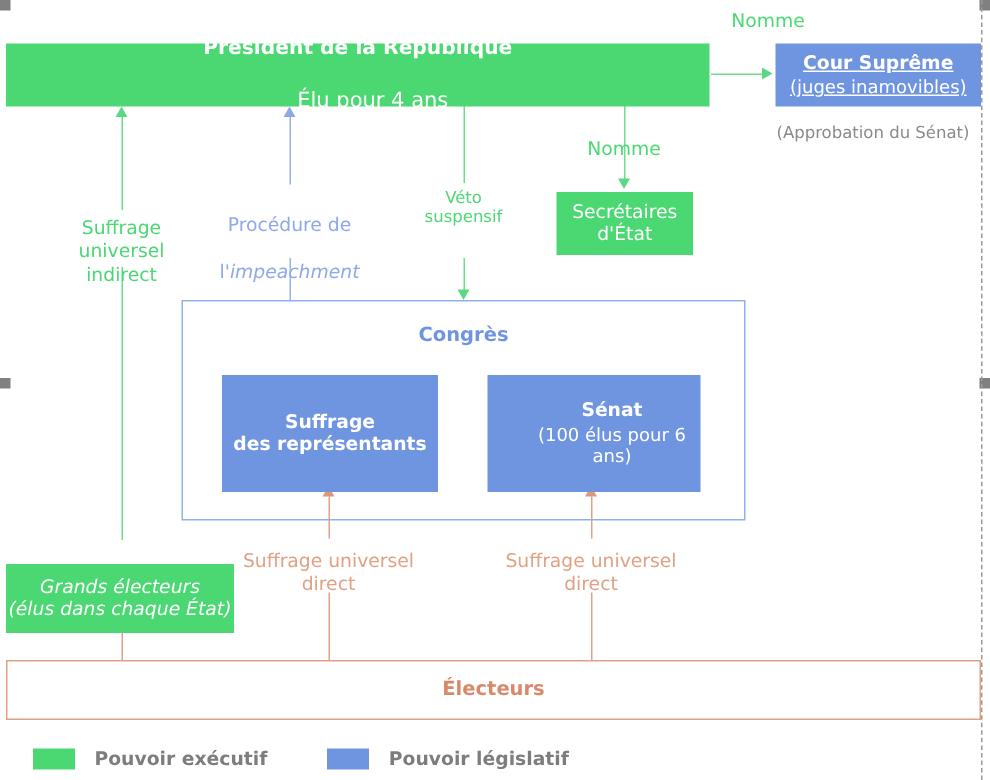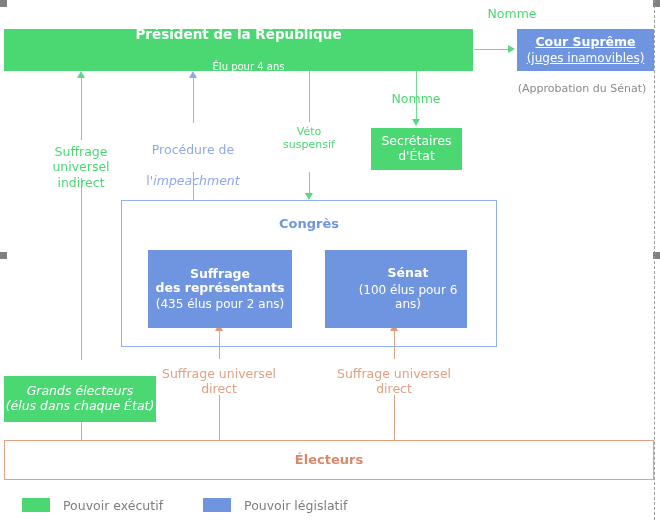--- a/index.html
+++ b/index.html
@@ -97,21 +97,22 @@
   #legend {
     position: absolute;
     left: 22px;
     top: 498px;
     display: flex;
     align-items: center;
     gap: 0;
   }
   .legend-item {
     display: flex;
-    align-items: flex-start;
+    align-items: center;
+    font-weight: bold;
   }
   .legend-swatch {
     width: 28px;
     height: 14px;
     flex: none;
   }
   .legend-text {
     margin-left: 13px;
     font-size: 12.5px;
     color: #7d7d7d;
@@ -170,41 +171,40 @@
   <div class="vline c-salmon" style="left:219px; top:395px; height:45px;"></div>
   <div class="vline c-salmon" style="left:219px; top:331px; height:28px;"></div>
   <div class="arrow arrow-up ah-salmon" style="left:215px; top:324px;"></div>
 
   <div class="vline c-salmon" style="left:394px; top:395px; height:45px;"></div>
   <div class="vline c-salmon" style="left:394px; top:331px; height:28px;"></div>
   <div class="arrow arrow-up ah-salmon" style="left:390px; top:324px;"></div>
 
   <div class="box box-green" style="left:4px; top:29px; width:469px; height:42px;">
     <div class="t-bold" style="font-size:13.5px;">Président de la République</div>
-    <div class="t-reg" style="font-size:10px; margin-top:18px;padding-left:20px;">Élu pour 4 ans</div>
+    <div class="t-reg" style="font-size:14px; margin-top:18px;padding-left:20px;">Élu pour 4 ans</div>
   </div>
 
   <div class="box box-blue" style="left:517px; top:29px; width:137px; height:42px;text-decoration:underline;">
     <div class="t-bold" style="font-size:12.5px;">Cour Suprême</div>
     <div class="t-reg" style="font-size:12px; margin-top:1px;">(juges inamovibles)</div>
   </div>
 
   <div class="box box-green" style="left:371px; top:128px; width:91px; height:42px;">
     <div class="t-reg" style="font-size:12.5px;">Secrétaires</div>
     <div class="t-reg" style="font-size:12.5px;">d'État</div>
   </div>
 
   <div class="box box-outline-blue" style="left:121px; top:200px; width:376px; height:147px; justify-content:flex-start;">
     <div class="t-bold" style="font-size:13px; color:#6f95e0; margin-top:15px;">Congrès</div>
   </div>
 
   <div class="box box-blue" style="left:148px; top:250px; width:144px; height:78px;">
     <div class="t-bold" style="font-size:12.5px;">Suffrage</div>
     <div class="t-bold" style="font-size:12.5px;">des représentants</div>
-    <div class="t-reg" style="font-size:12px; margin-top:1px;">(435 élus pour 2 ans)</div>
   </div>
 
   <div class="box box-blue" style="left:325px; top:250px; width:142px; height:78px;padding-left:24px;">
     <div class="t-bold" style="font-size:12.5px;">Sénat</div>
     <div class="t-reg" style="font-size:12px; margin-top:2px;">(100 élus pour 6 ans)</div>
   </div>
 
   <div class="box box-green" style="left:4px; top:376px; width:152px; height:46px;font-style:italic;">
     <div class="t-reg" style="font-size:12.5px;">Grands électeurs</div>
     <div class="t-reg" style="font-size:12.5px;">(élus dans chaque État)</div>

